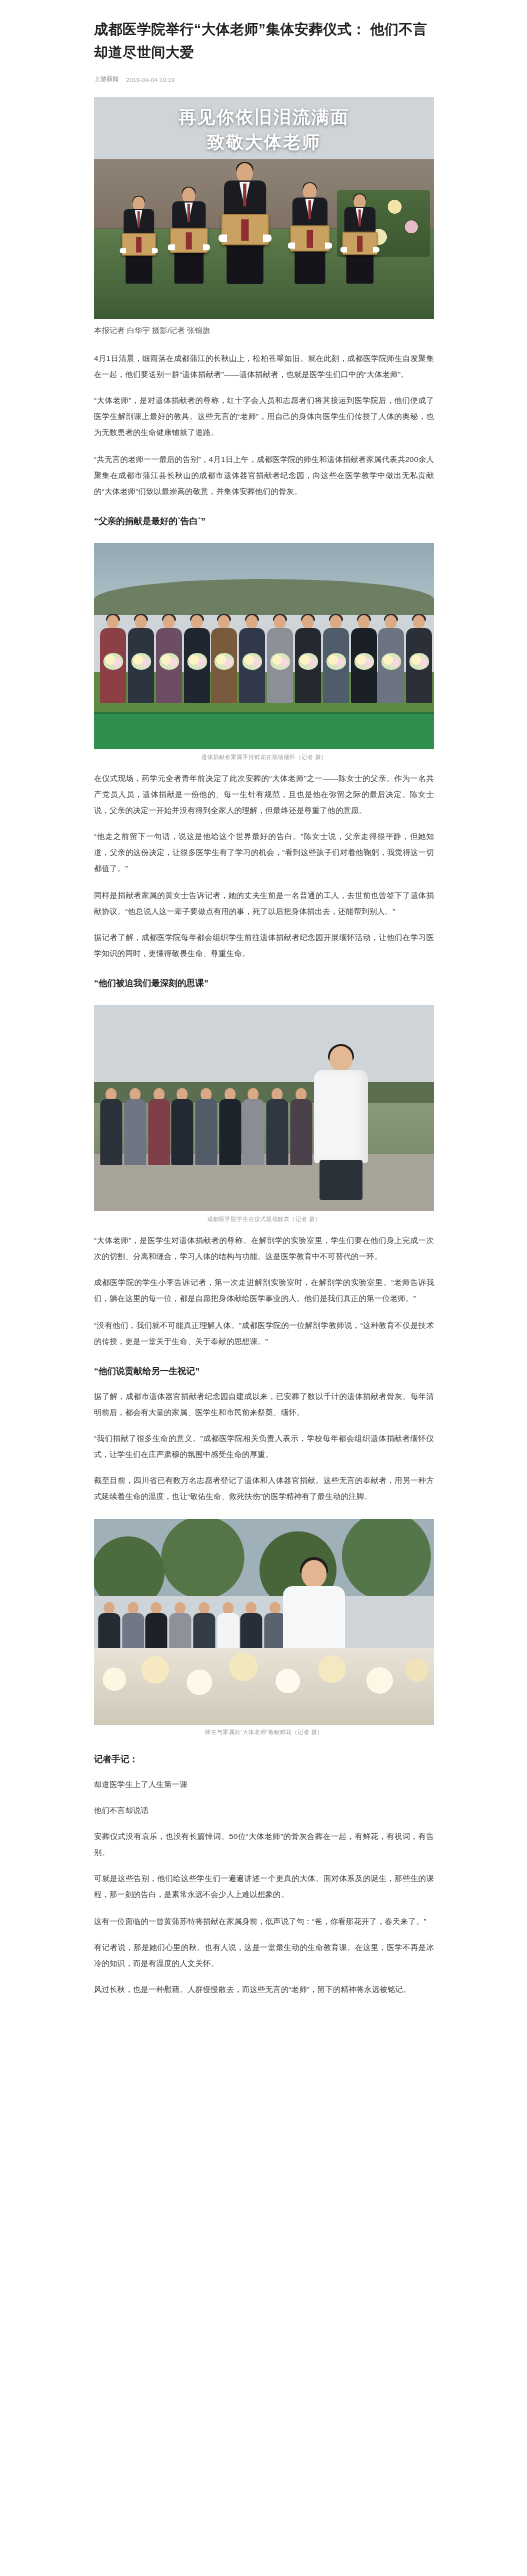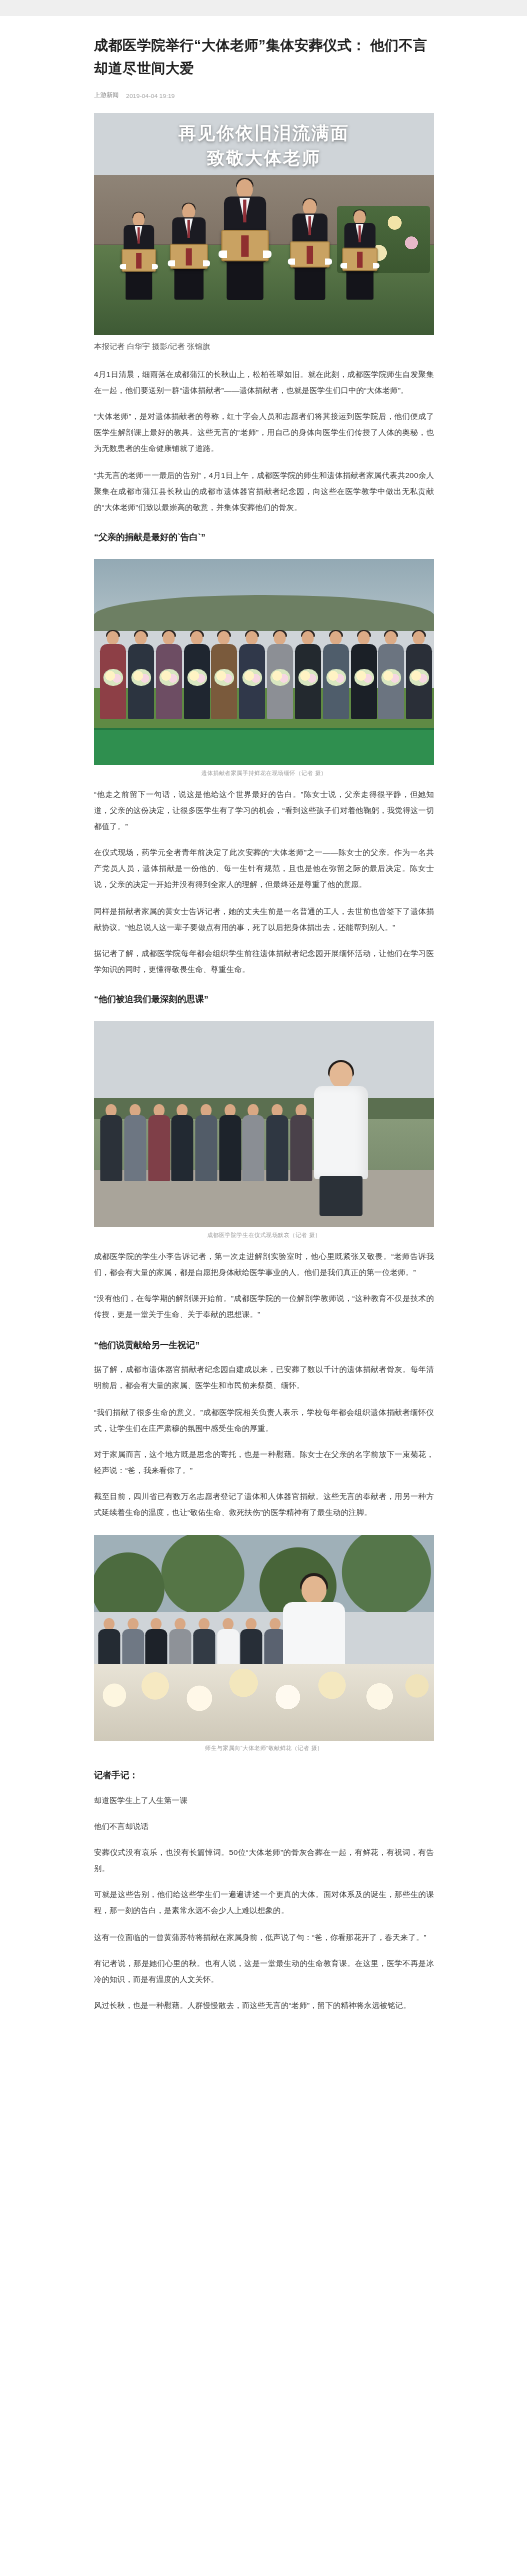--- a/index.html
+++ b/index.html
@@ -11,21 +11,21 @@
   }
   .page {
     width: 528px;
     min-height: 3873px;
     margin: 0 auto;
     background: #ffffff;
     position: relative;
   }
   .article {
     width: 340px;
-    margin: 16px auto;
+    margin: 0 auto;
     padding: 17.5px 0 31px 0;
   }
   .headline {
     font-size: 14px;
     line-height: 23px;
     font-weight: bold;
     color: #222222;
     letter-spacing: 0.3px;
     margin: 0 0 11.3px 0;
   }
@@ -411,22 +411,22 @@
               <div class="hr"></div>
               <div class="h"></div>
               <div class="b" style="background:#2a2f38"></div>
               <div class="fl"></div>
             </div>
         </div>
       </div>
       <div class="caption">遗体捐献者家属手持鲜花在现场缅怀（记者 摄）</div>
     </div>
 
+    <p class="body">在仪式现场，药学元全者青年前决定了此次安葬的“大体老师”之一——陈女士的父亲。作为一名共产党员人员，遗体捐献是一份他的、每一生针有规范，且也是他在弥留之际的最后决定。陈女士说，父亲的决定一开始并没有得到全家人的理解，但最终还是尊重了他的意愿。</p>
     <p class="body">“他走之前留下一句话，说这是他给这个世界最好的告白。”陈女士说，父亲走得很平静，但她知道，父亲的这份决定，让很多医学生有了学习的机会，“看到这些孩子们对着他鞠躬，我觉得这一切都值了。”</p>
-    <p class="body">在仪式现场，药学元全者青年前决定了此次安葬的“大体老师”之一——陈女士的父亲。作为一名共产党员人员，遗体捐献是一份他的、每一生针有规范，且也是他在弥留之际的最后决定。陈女士说，父亲的决定一开始并没有得到全家人的理解，但最终还是尊重了他的意愿。</p>
     <p class="body">同样是捐献者家属的黄女士告诉记者，她的丈夫生前是一名普通的工人，去世前也曾签下了遗体捐献协议。“他总说人这一辈子要做点有用的事，死了以后把身体捐出去，还能帮到别人。”</p>
     <p class="body">据记者了解，成都医学院每年都会组织学生前往遗体捐献者纪念园开展缅怀活动，让他们在学习医学知识的同时，更懂得敬畏生命、尊重生命。</p>
 
     <h2 class="sub">“他们被迫我们最深刻的思课”</h2>
 
     <div class="figure">
       <div class="frame img3">
         <div class="stage"></div>
         <div class="ground"></div>
         <div class="path"></div>
@@ -471,28 +471,28 @@
         <div class="whitecoat">
           <div class="hr"></div>
           <div class="h"></div>
           <div class="coat"></div>
           <div class="legs"></div>
         </div>
       </div>
       <div class="caption">成都医学院学生在仪式现场默哀（记者 摄）</div>
     </div>
 
-    <p class="body">成都医学院的学生小李告诉记者，第一次走进解剖实验室时，他心里既紧张又敬畏。“老师告诉我们，都会有大量的家属，都是自愿把身体献给医学事业的人。他们是我们真正的第一位老师。”</p>
-    <p class="body">“没有他们，在每学期的解剖课开始前。”成都医学院的一位解剖学教师说，“这种教育不仅是技术的传授，更是一堂关于生命、关于奉献的思想课。”</p>
+    <p class="body">“大体老师”，是医学生对遗体捐献者的尊称。在解剖学的实验室里，学生们要在他们身上完成一次次的切割、分离和缝合，学习人体的结构与功能。这是医学教育中不可替代的一环。</p>
+    <p class="body">成都医学院的学生小李告诉记者，第一次走进解剖实验室时，在解剖学的实验室里。“老师告诉我们，躺在这里的每一位，都是自愿把身体献给医学事业的人。他们是我们真正的第一位老师。”</p>
+    <p class="body">“没有他们，我们就不可能真正理解人体。”成都医学院的一位解剖学教师说，“这种教育不仅是技术的传授，更是一堂关于生命、关于奉献的思想课。”</p>
 
     <h2 class="sub">“他们说贡献给另一生祝记”</h2>
 
     <p class="body">据了解，成都市遗体器官捐献者纪念园自建成以来，已安葬了数以千计的遗体捐献者骨灰。每年清明前后，都会有大量的家属、医学生和市民前来祭奠、缅怀。</p>
     <p class="body">“我们捐献了很多生命的意义。”成都医学院相关负责人表示，学校每年都会组织遗体捐献者缅怀仪式，让学生们在庄严肃穆的氛围中感受生命的厚重。</p>
-    <p class="body">对于家属而言，这个地方既是思念的寄托，也是一种慰藉。陈女士在父亲的名字前放下一束菊花，轻声说：“爸，我来看你了。”</p>
     <p class="body">截至目前，四川省已有数万名志愿者登记了遗体和人体器官捐献。这些无言的奉献者，用另一种方式延续着生命的温度，也让“敬佑生命、救死扶伤”的医学精神有了最生动的注脚。</p>
 
     <div class="figure">
       <div class="frame img4">
         <div class="trees"></div>
         <div class="crowd-strip">
           <div class="cp" style="left:3.1px">
               <div class="h"></div>
               <div class="b" style="background:#242b33"></div>
             </div>

